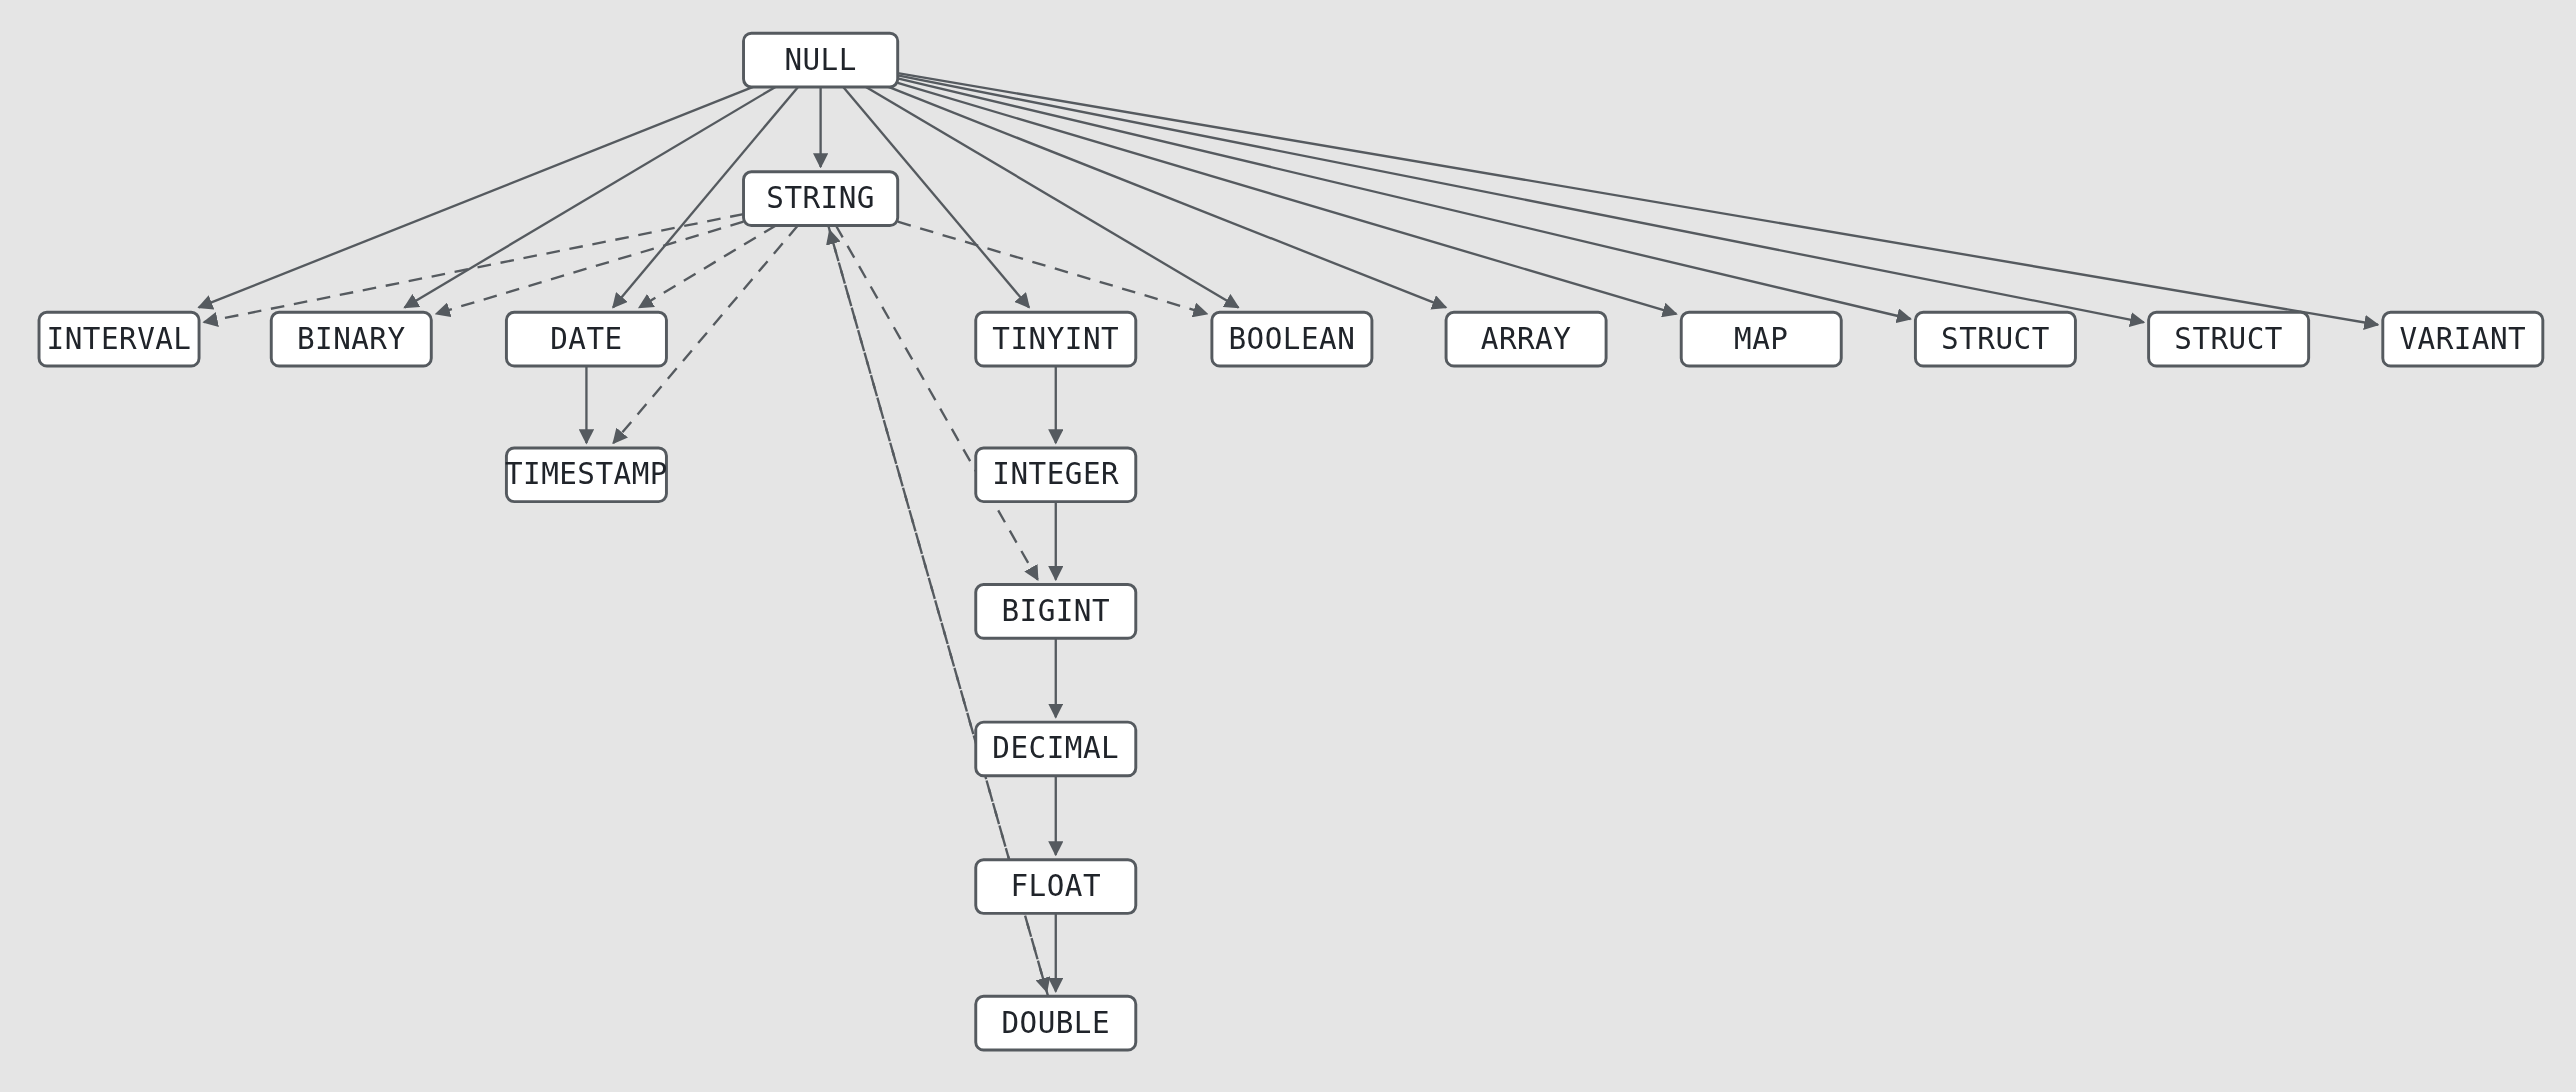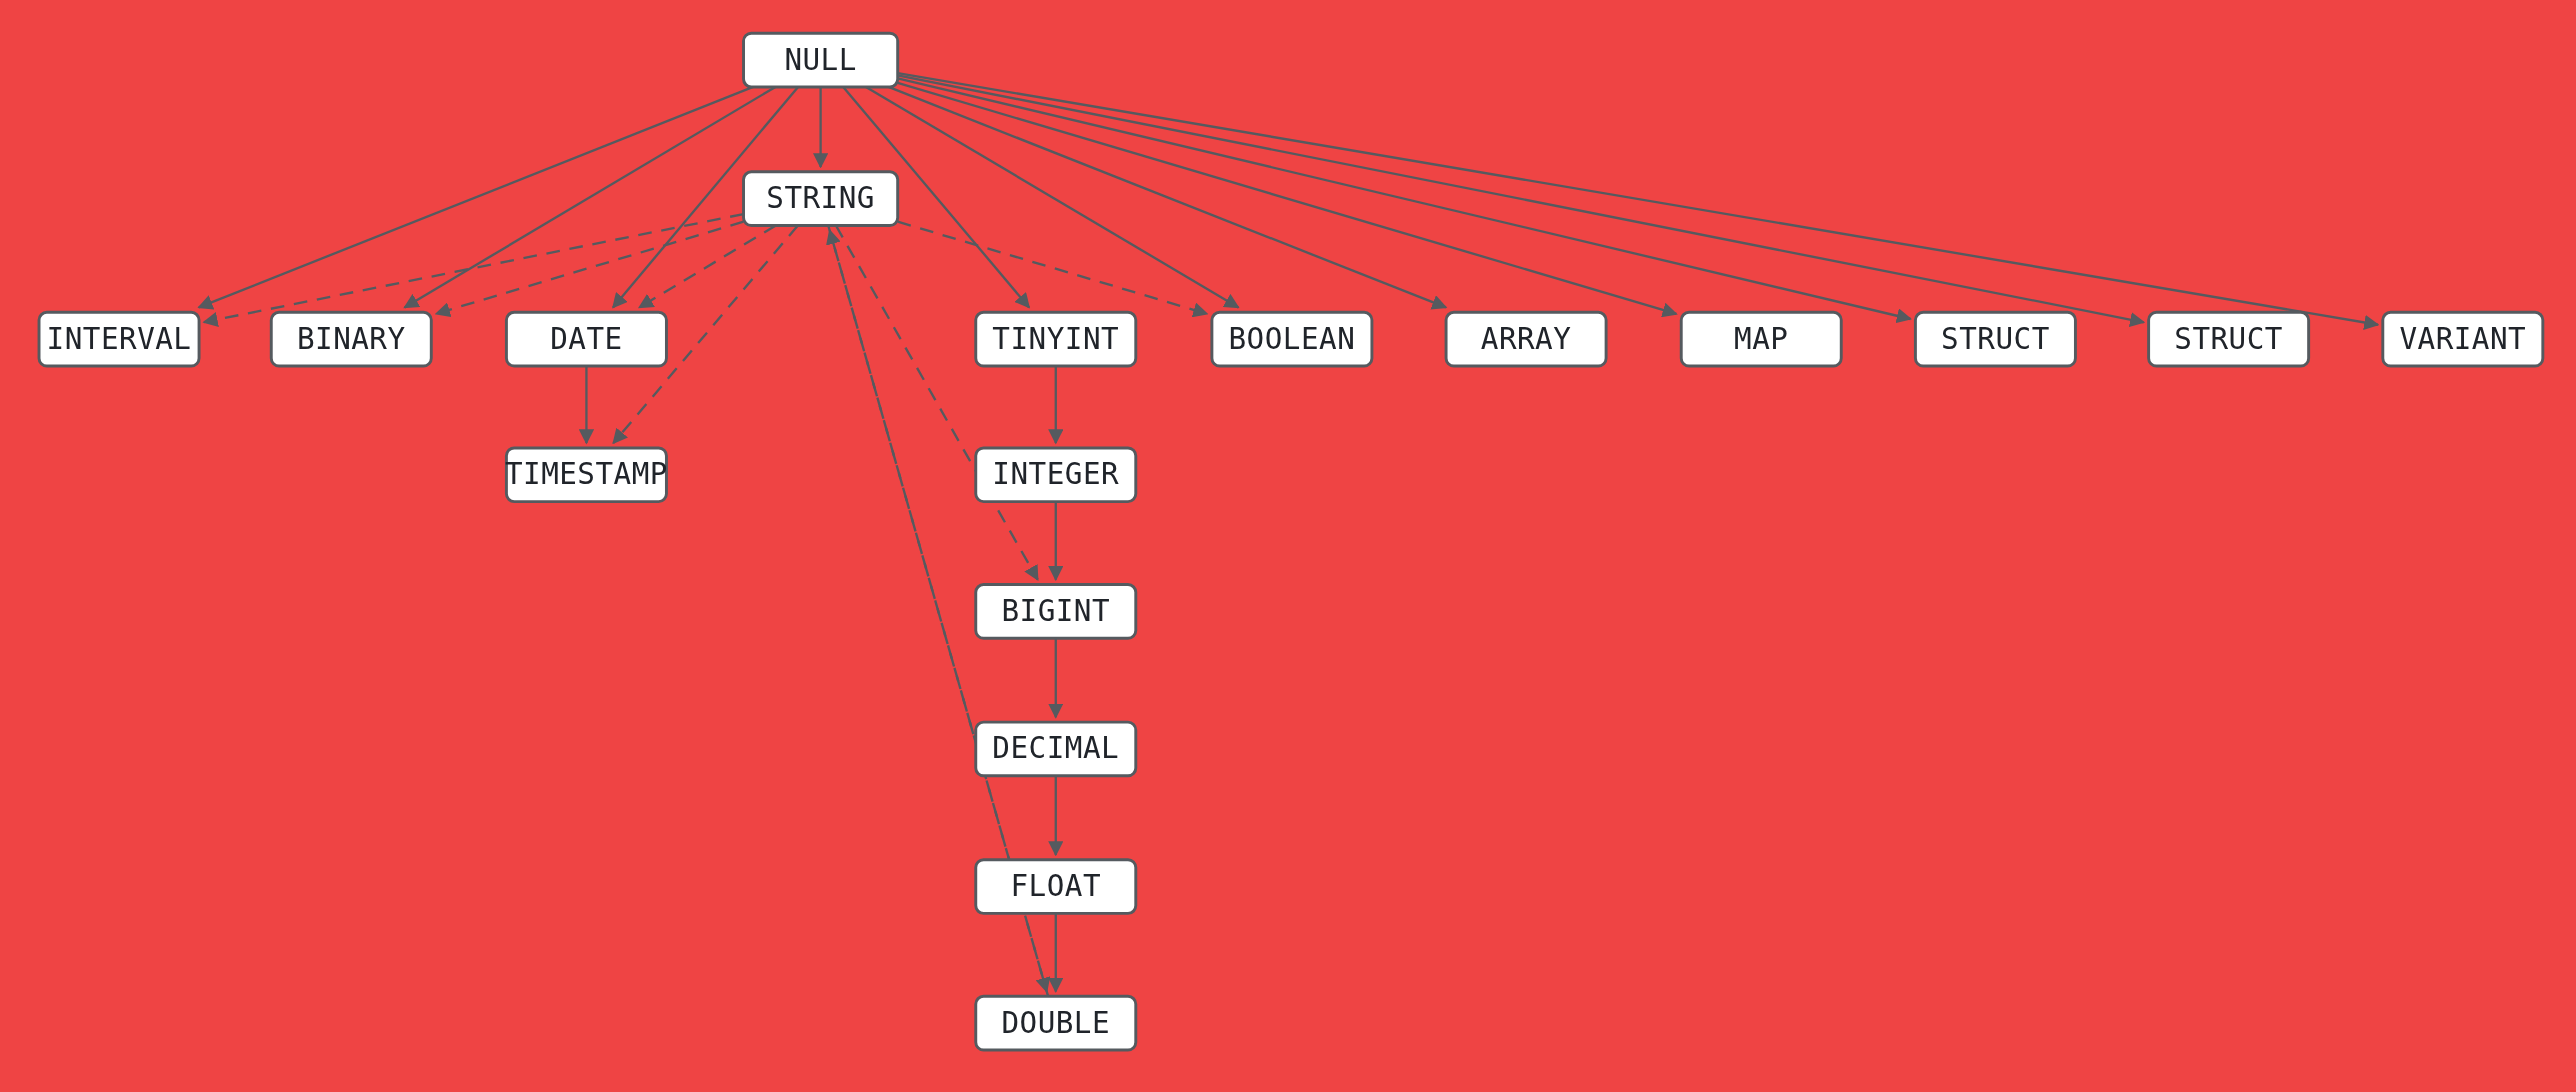--- a/index.html
+++ b/index.html
@@ -7,21 +7,21 @@
     padding: 0;
     background: #ffffff;
   }
   body {
     font-family: "DejaVu Sans Mono", "Liberation Mono", monospace;
   }
   #diagram-root {
     position: relative;
     width: 2576px;
     height: 1093px;
-    background: #ef4444;
+    background: #e5e5e5;
     overflow: hidden;
   }
   svg#graph {
     display: block;
     width: 2576px;
     height: 1093px;
   }
   .node-box {
     fill: #ffffff;
     stroke: #555a5f;

